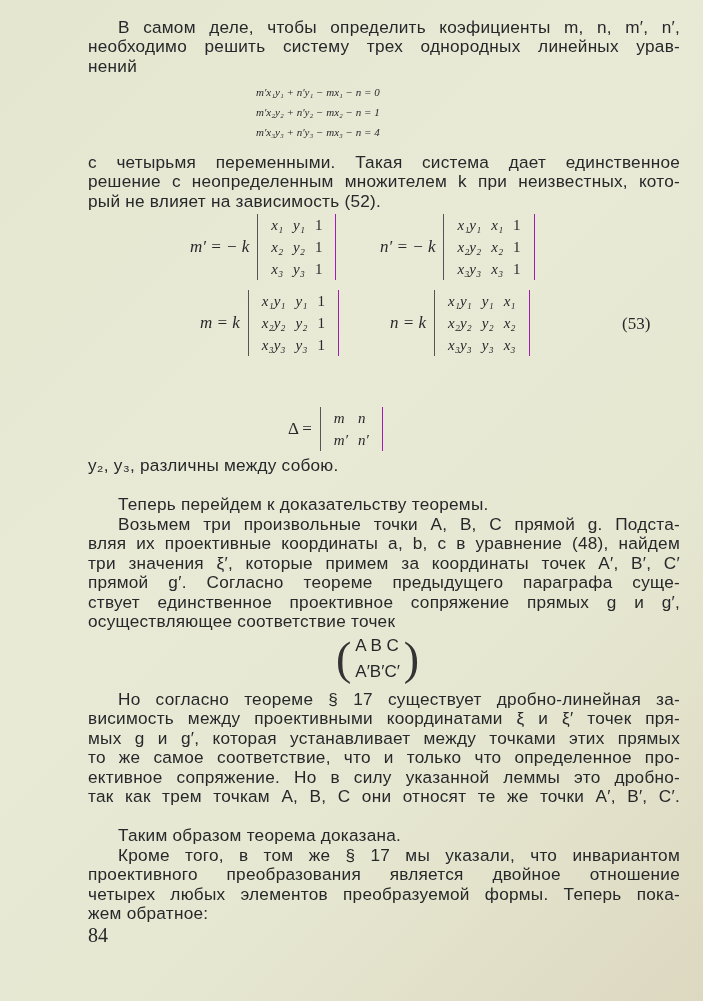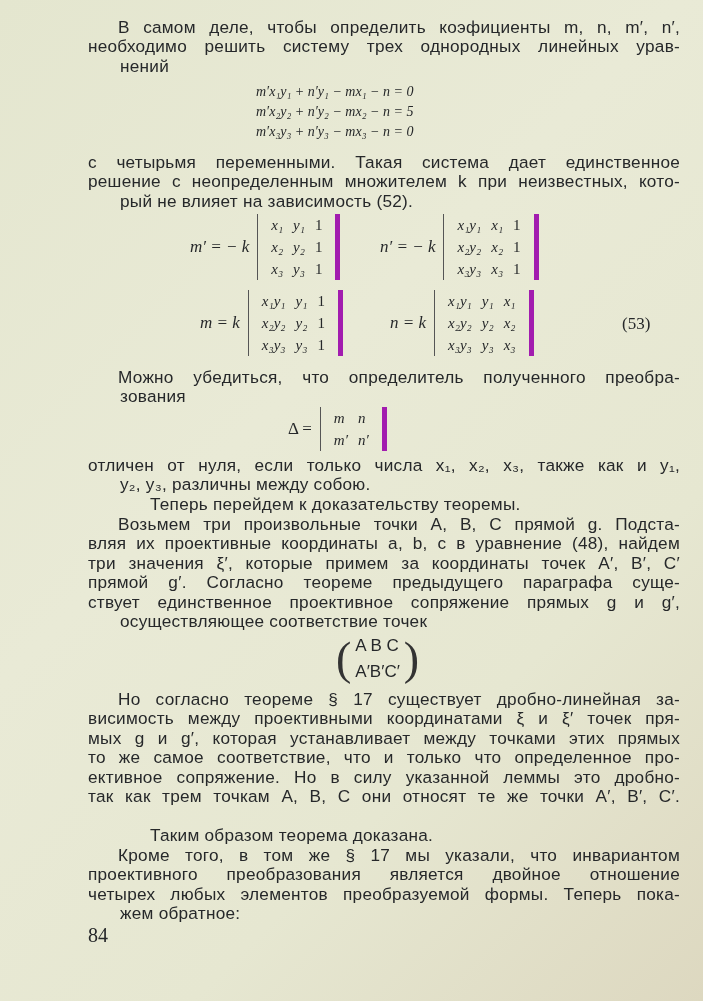--- a/index.html
+++ b/index.html
@@ -7,45 +7,45 @@
     width: 703px; height: 1001px; overflow: hidden;
     background: linear-gradient(135deg, #e4e6cf 0%, #e9ead6 40%, #e6e7d1 70%, #ddd8c0 100%);
     font-family: "Liberation Serif", serif;
     color: #26282a;
     position: relative;
   }
   .page { position: absolute; left: 0; top: 0; width: 698px; height: 1001px; padding-left: 32px; }
   .p { position: absolute; left: 88px; width: 592px; font-size: 17.2px; line-height: 19.4px; text-align: justify; letter-spacing: 0.25px; font-family: "Liberation Sans", sans-serif; }
   .p .ind { display: inline-block; width: 30px; }
   .line { display: block; white-space: nowrap; text-align-last: justify; }
-  .line.last { text-align-last: left; margin-left: 32px; }
-  .eq { position: absolute; font-family: "Liberation Serif", serif; font-style: italic; font-size: 14px; line-height: 20px; white-space: nowrap; }
-  .det { display: inline-block; vertical-align: middle; border-left: 1px solid #555; border-right: 5px solid #a21caf; padding: 0 8px; margin: 0 4px; }
+  .line.last { text-align-last: left; }
+  .eq { position: absolute; font-family: "Liberation Serif", serif; font-style: italic; font-size: 11px; line-height: 20px; white-space: nowrap; }
+  .det { display: inline-block; vertical-align: middle; border-left: 1px solid #555; border-right: 1px solid #a21caf; padding: 0 8px; margin: 0 4px; }
   .det table { border-collapse: collapse; }
   .det td { padding: 0 5px; font-size: 15px; line-height: 22px; font-family: "Liberation Serif", serif; font-style: italic; }
   .det td.n { font-style: normal; }
   .lhs { display: inline-block; vertical-align: middle; font-family: "Liberation Serif", serif; font-style: italic; font-size: 17px; }
   .num { position: absolute; font-size: 17px; font-family: "Liberation Serif", serif; text-align: right; }
   .pmat { display: inline-block; font-family: "Liberation Sans", sans-serif; font-size: 17px; line-height: 20px; }
   .pagenum { position: absolute; left: 88px; top: 924px; font-size: 20px; font-family: "Liberation Serif", serif; }
 </style>
 </head>
 <body>
 
 <div class="page">
 
   <div class="p" style="top:18px;">
     <span class="line"><span class="ind"></span><span>В самом деле, чтобы определить коэфициенты m, n, m′, n′,</span></span>
     <span class="line">необходимо решить систему трех однородных линейных урав-</span>
     <span class="line last">нений</span>
   </div>
 
   <div class="eq" style="left:256px; top:82px;">m′x₁y₁ + n′y₁ − mx₁ − n = 0</div>
-  <div class="eq" style="left:256px; top:102px;">m′x₂y₂ + n′y₂ − mx₂ − n = 5</div>
-  <div class="eq" style="left:256px; top:122px;">m′x₃y₃ + n′y₃ − mx₃ − n = 0</div>
+  <div class="eq" style="left:256px; top:102px;">m′x₂y₂ + n′y₂ − mx₂ − n = 1</div>
+  <div class="eq" style="left:256px; top:122px;">m′x₃y₃ + n′y₃ − mx₃ − n = 4</div>
 
   <div class="p" style="top:153px;">
     <span class="line">с четырьмя переменными. Такая система дает единственное</span>
     <span class="line">решение с неопределенным множителем k при неизвестных, кото-</span>
     <span class="line last">рый не влияет на зависимость (52).</span>
   </div>
 
   <div style="position:absolute; left:190px; top:214px; white-space:nowrap;">
     <span class="lhs">m′ = − k</span>
     <span class="det">
@@ -138,45 +138,40 @@
               <td>x₃y₃</td>
               <td>y₃</td>
               <td>x₃</td>
             </tr>
       </tbody>
         </table>
     </span>
   </div>
   <div class="num" style="left:622px; top:314px;">(53)</div>
 
-  <div class="p" style="top:368px;">
-    <span class="line"><span class="ind"></span><span>Можно убедиться, что определитель полученного преобра-</span></span>
-    <span class="line last">зования</span>
-  </div>
 
   <div style="position:absolute; left:288px; top:407px; white-space:nowrap;">
     <span class="lhs" style="font-style:normal;">Δ =</span>
     <span class="det">
       <table>
         <tbody>
             <tr>
               <td>m</td>
               <td>n</td>
             </tr>
         <tr>
               <td>m′</td>
               <td>n′</td>
             </tr>
       </tbody>
         </table>
     </span>
   </div>
 
   <div class="p" style="top:456px;">
-    <span class="line">отличен от нуля, если только числа x₁, x₂, x₃, также как и y₁,</span>
     <span class="line last">y₂, y₃, различны между собою.</span>
   </div>
 
   <div class="p" style="top:495px;">
     <span class="line last"><span class="ind"></span><span>Теперь перейдем к доказательству теоремы.</span></span>
   </div>
 
   <div class="p" style="top:515px;">
     <span class="line"><span class="ind"></span><span>Возьмем три произвольные точки A, B, C прямой g. Подста-</span></span>
     <span class="line">вляя их проективные координаты a, b, c в уравнение (48), найдем</span>

